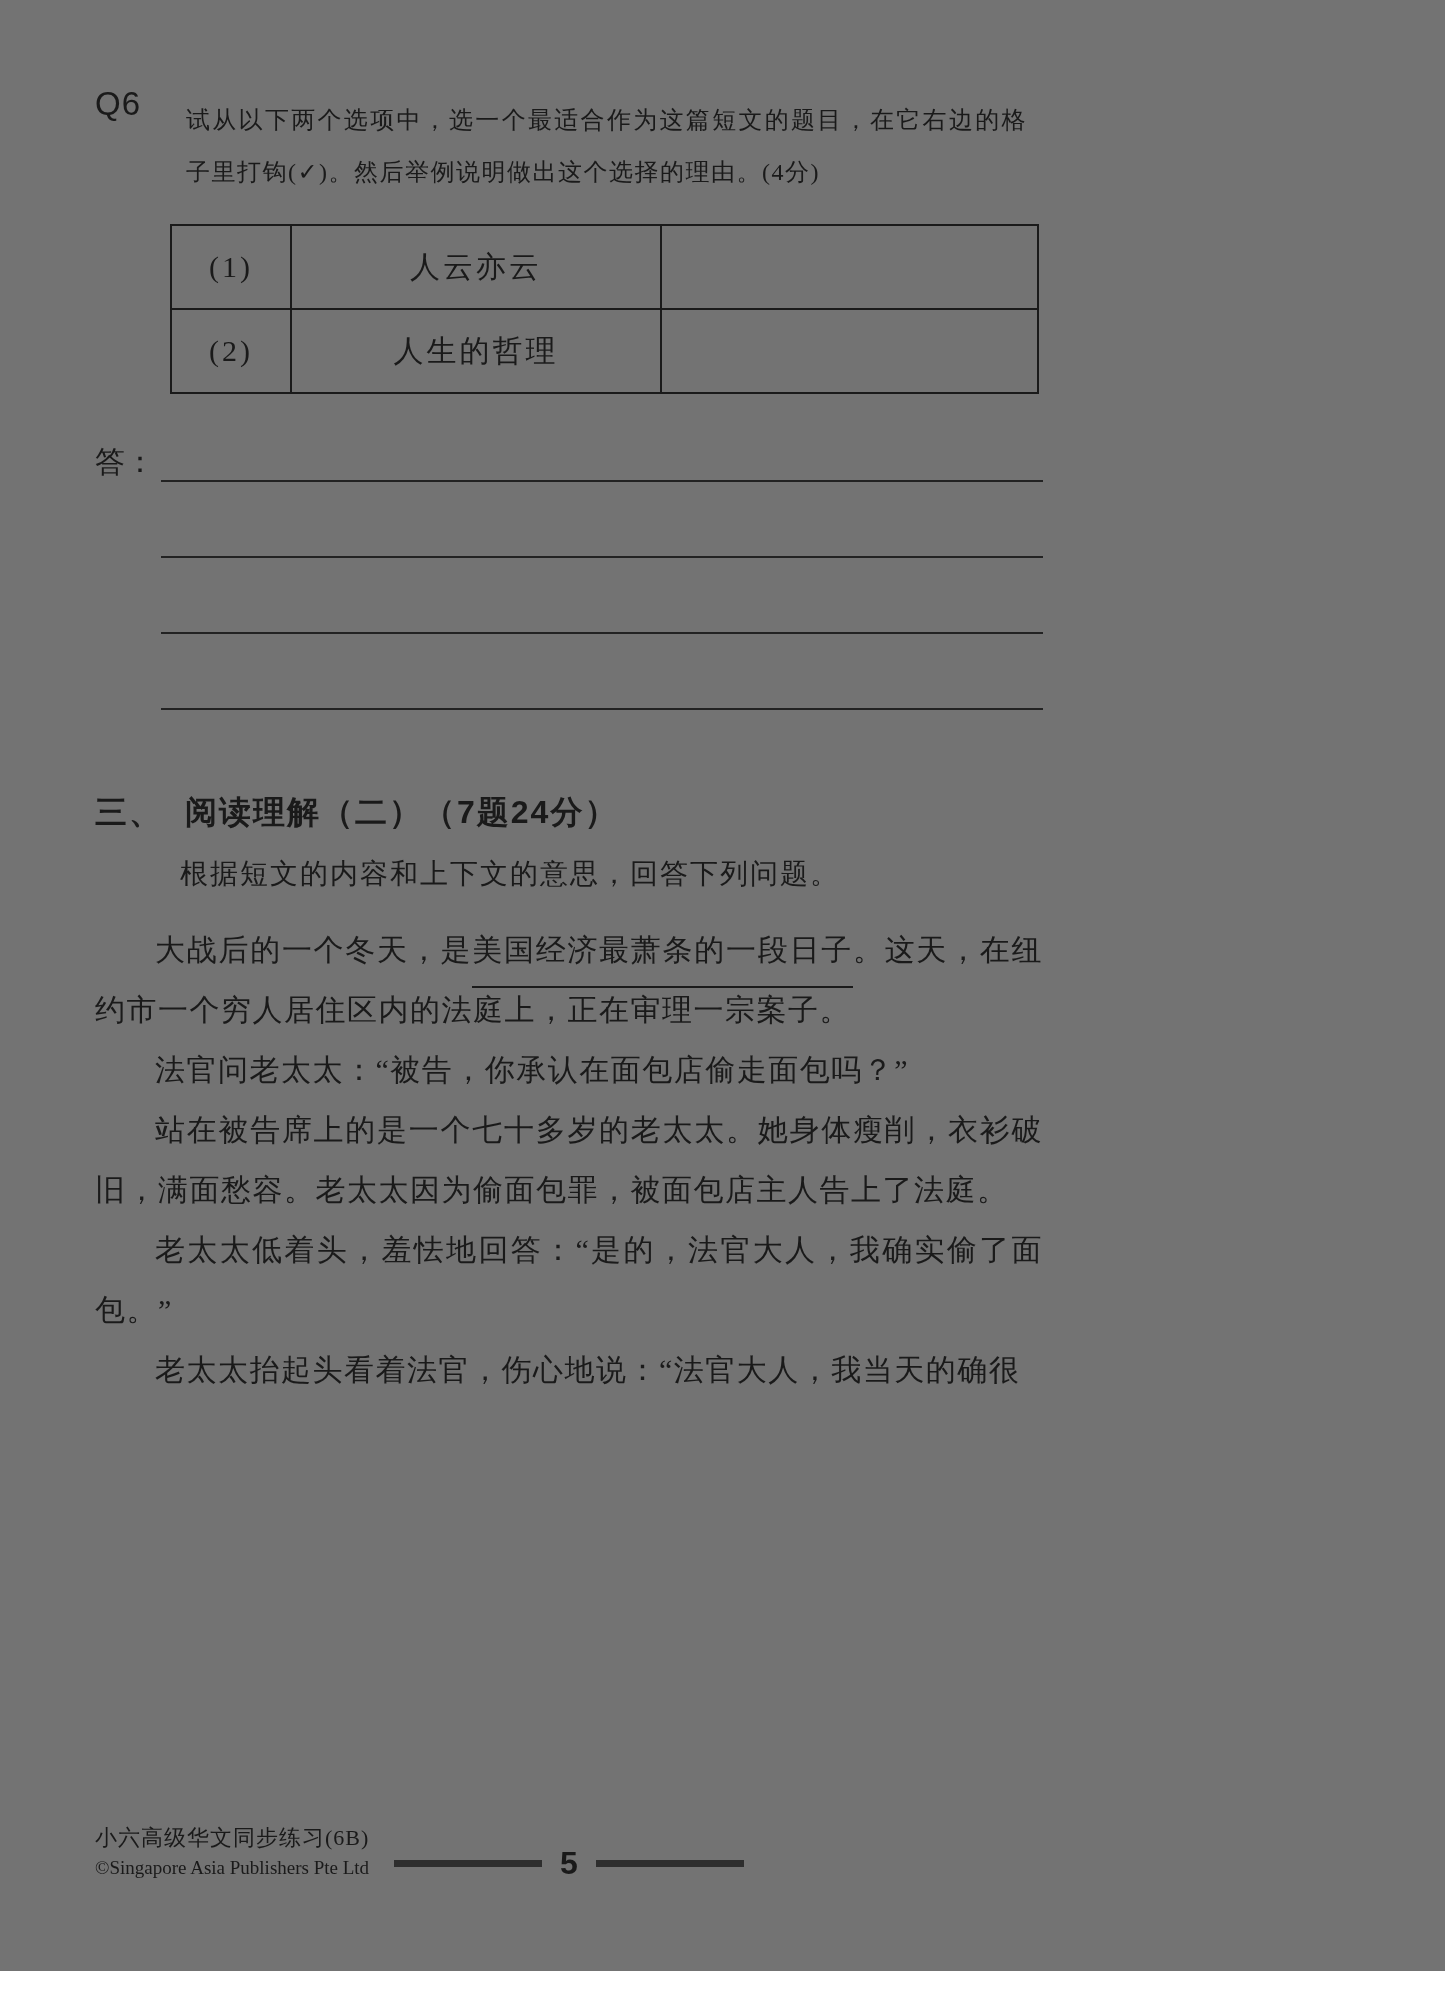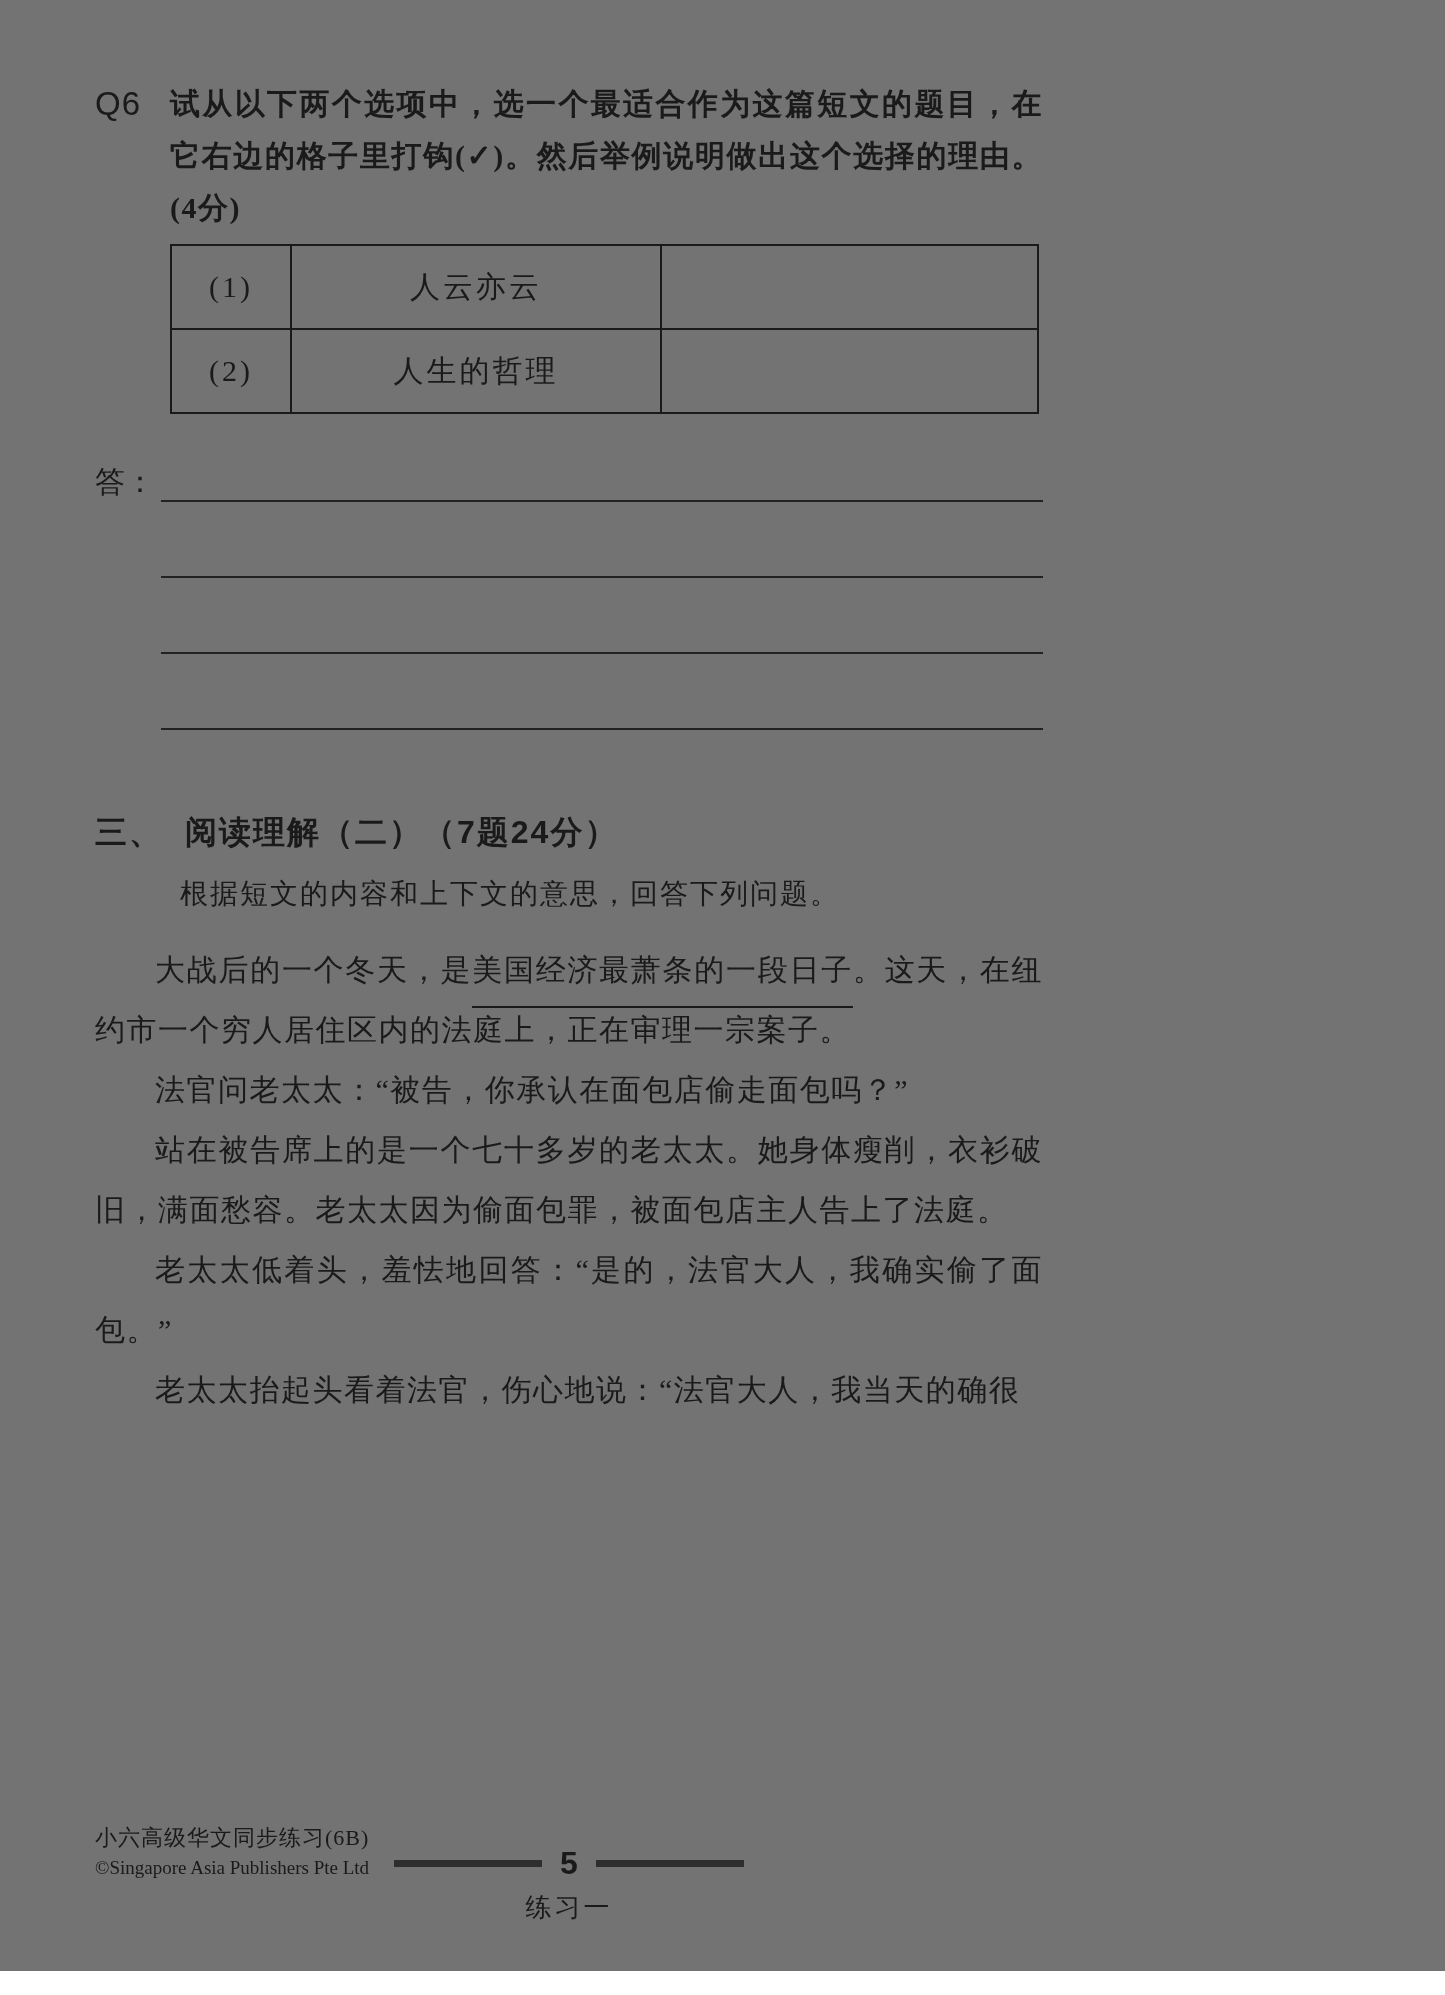--- a/index.html
+++ b/index.html
@@ -24,27 +24,26 @@
   .q6-row { display: flex; align-items: flex-start; }
   .q-label {
     font-family: "Liberation Sans", sans-serif;
     font-size: 33px;
     width: 75px;
     flex: 0 0 75px;
     line-height: 52px;
     letter-spacing: 1px;
   }
   .q-text {
-    margin: 0;
+    margin: 16px;
     flex: 1;
-    font-size: 30px;
+    font-size: 24px;
     line-height: 52px;
     letter-spacing: 1.5px;
     text-align: justify;
-    font-weight: bold;
   }
 
   
   .options-table {
     border-collapse: collapse;
     margin: 10px 0 0 75px;
     table-layout: fixed;
     width: 867px;
   }
   .options-table td {
@@ -203,19 +202,18 @@
       <p>老太太抬起头看着法官，伤心地说：“法官大人，我当天的确很</p>
     </div>
   </div>
 
   <div class="page-number-row">
     <span class="page-num-bar"></span>
     <span class="page-num">5</span>
     <span class="page-num-bar"></span>
   </div>
 
-  <div class="exercise-label">练习一</div>
 
   <div class="footer-left">
     <div class="footer-book">小六高级华文同步练习(6B)</div>
     <div class="footer-publisher">©Singapore Asia Publishers Pte Ltd</div>
   </div>
 </div>
 
 </body></html>

